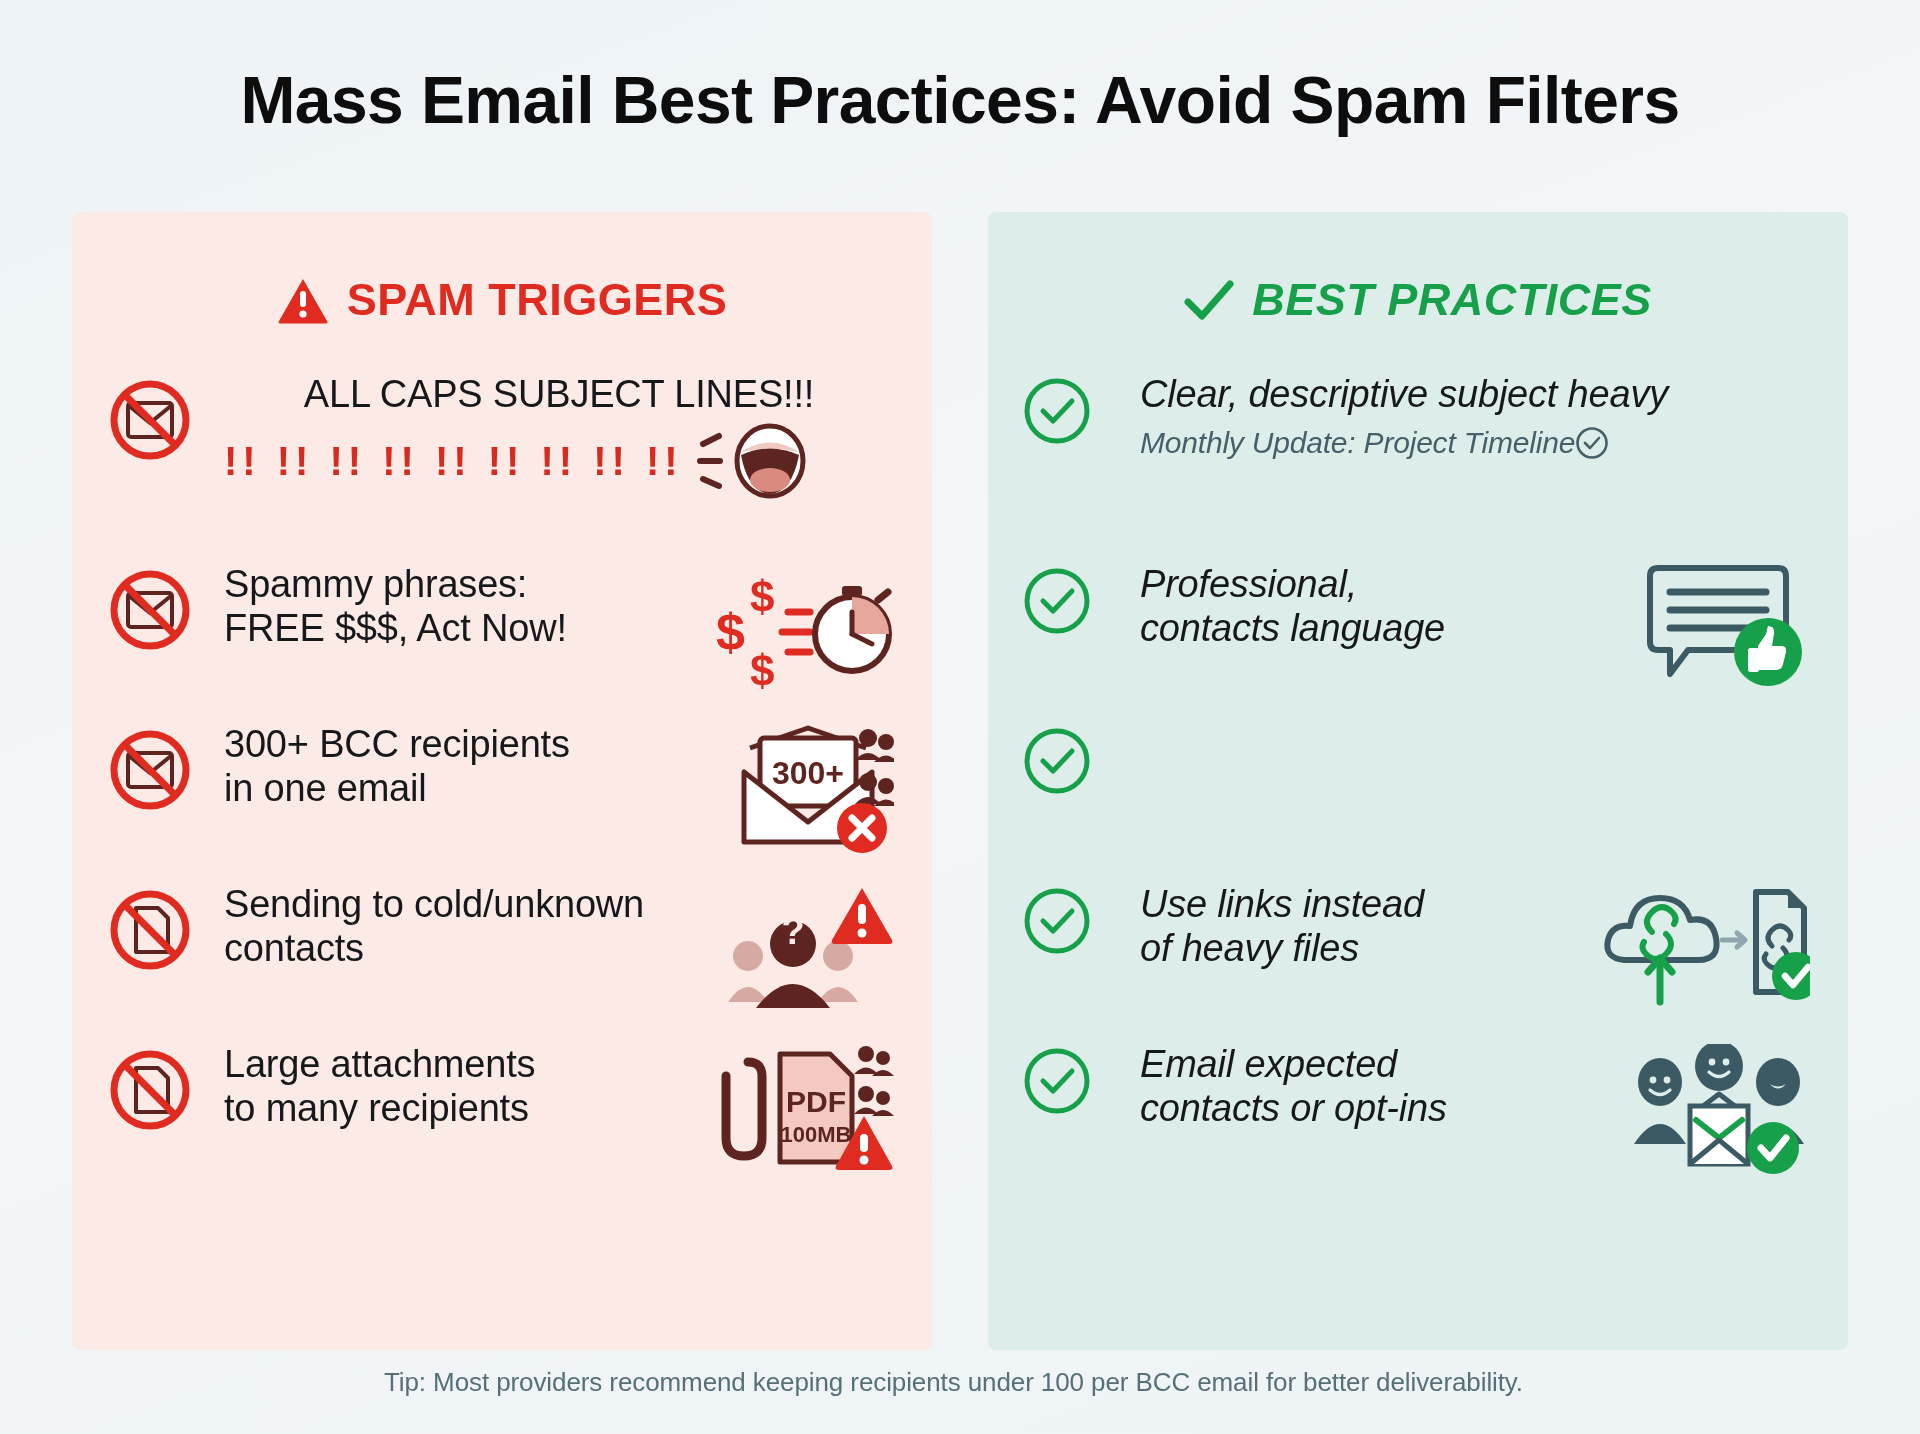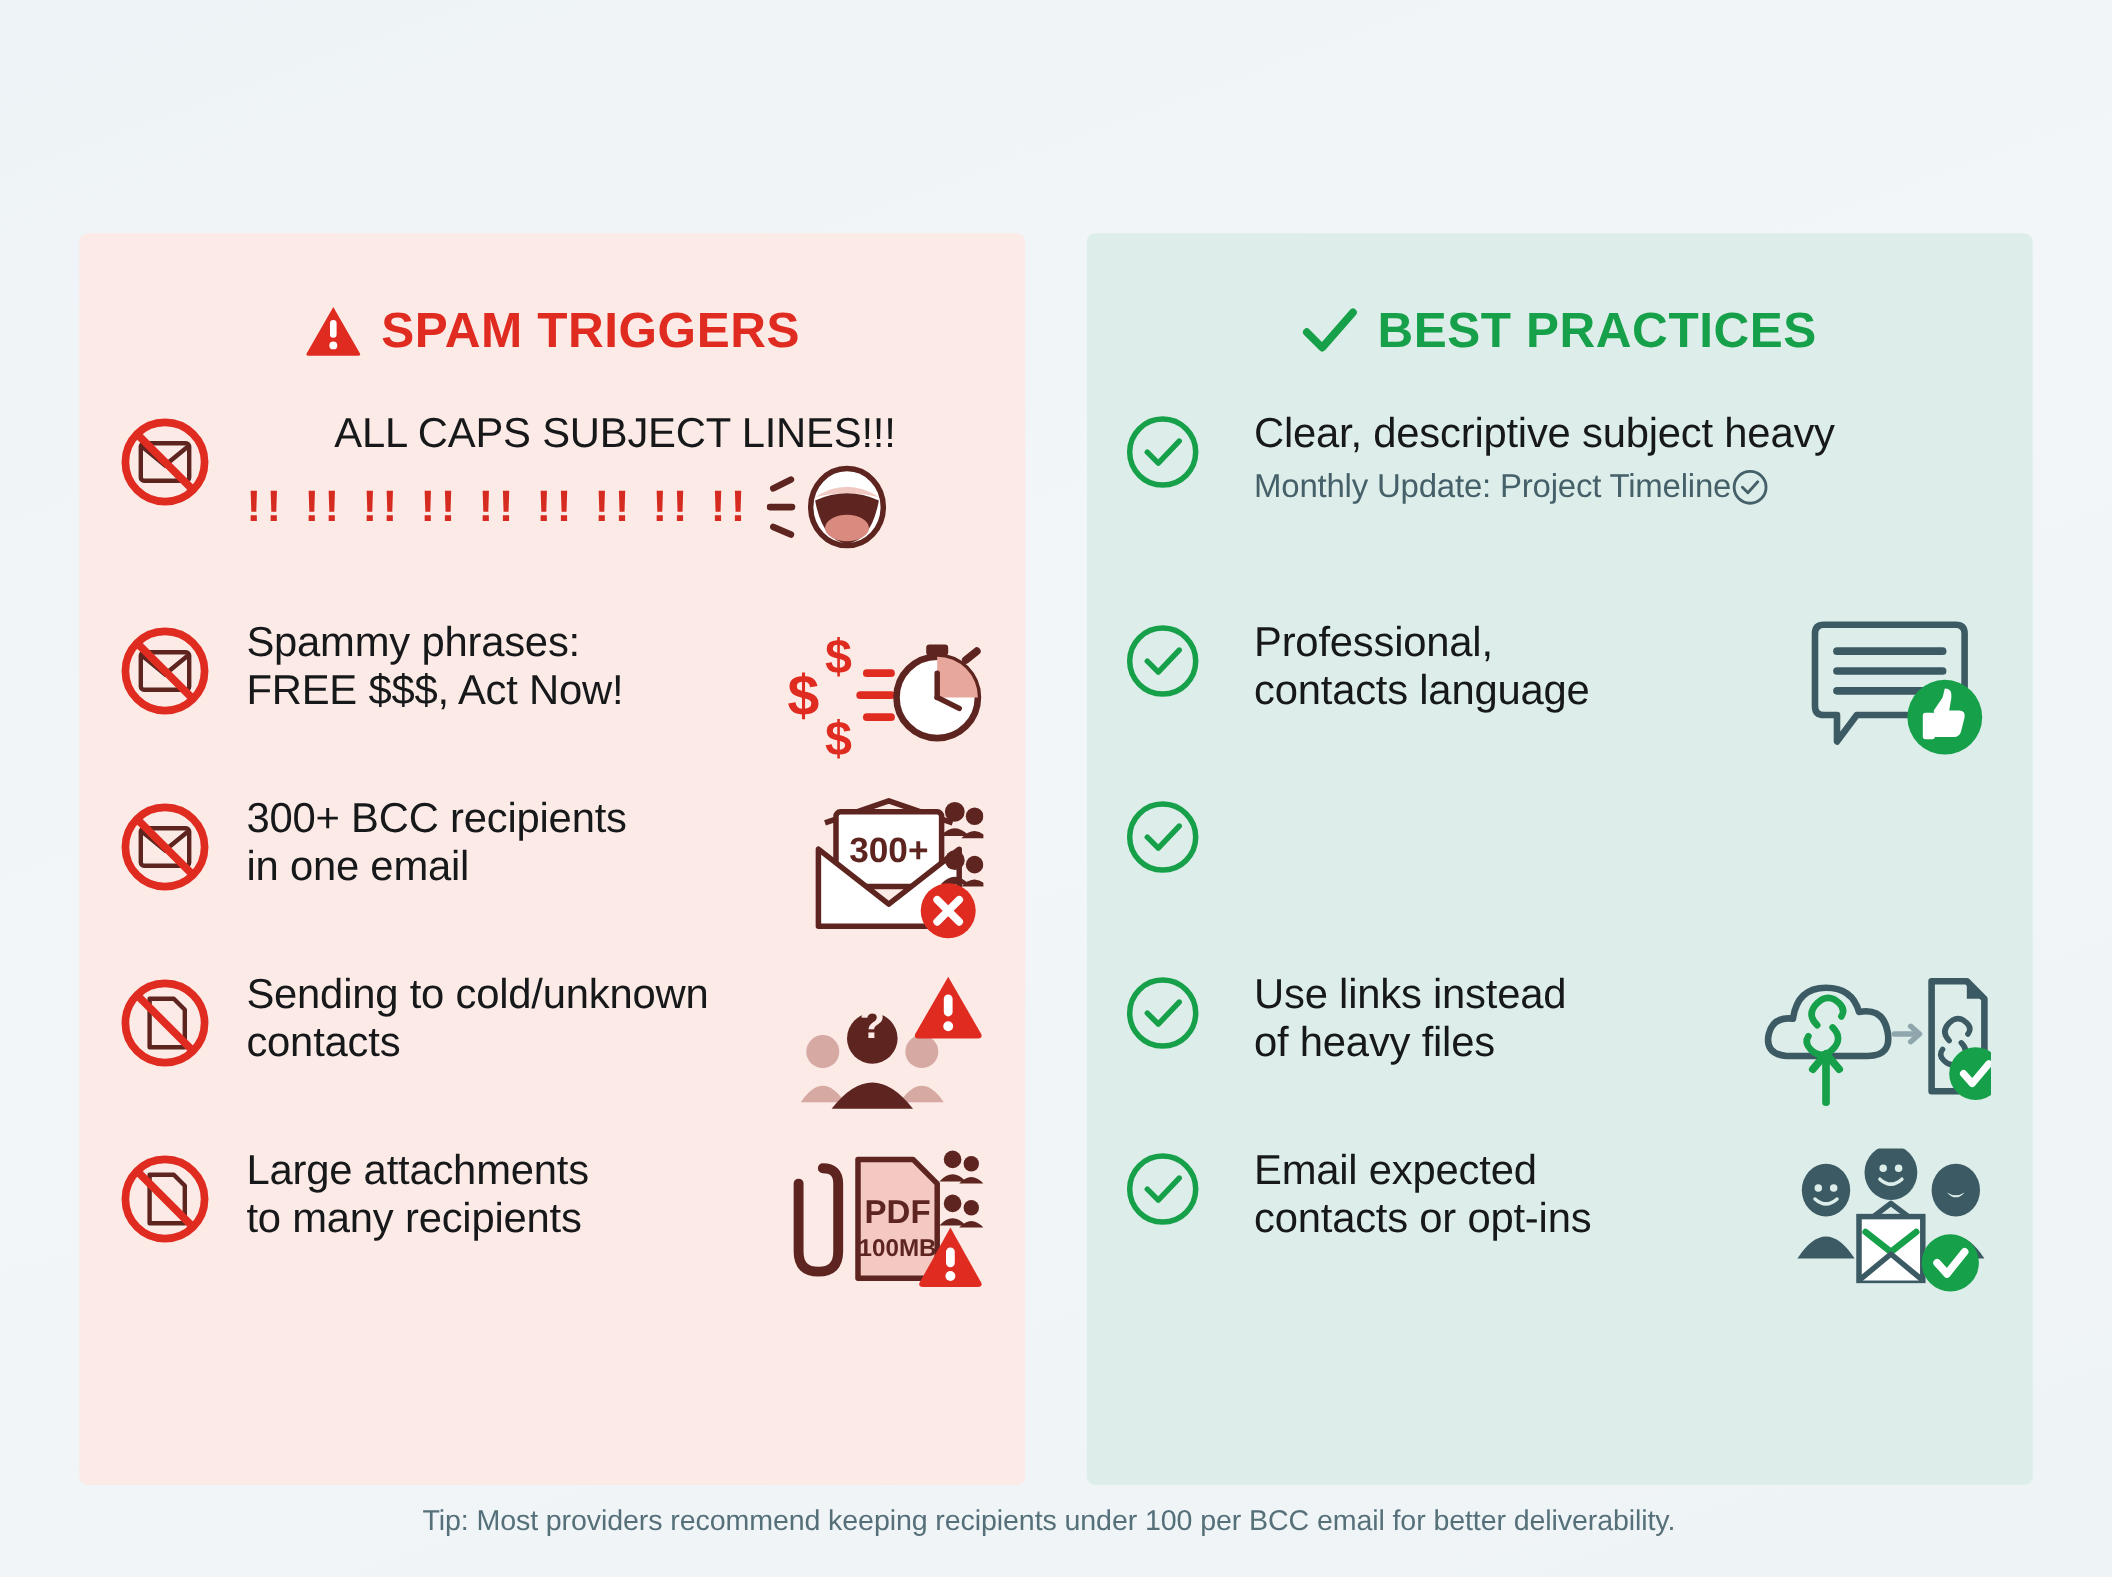--- a/index.html
+++ b/index.html
@@ -34,21 +34,21 @@
     display: flex;
     gap: 56px;
   }
   .panel {
     flex: 1;
     border-radius: 8px;
     padding: 40px 34px 20px 34px;
     position: relative;
   }
   .panel--spam      { background: #fceae6; }
-  .panel--practices { background: #ddeeea; }
+  .panel--practices { background: #ddeeea; font-style: italic; }
 
   .panel-head {
     display: flex;
     align-items: center;
     justify-content: center;
     gap: 18px;
     height: 96px;
     margin-bottom: 22px;
   }
   .panel-head-text {
@@ -125,20 +125,21 @@
     color: #56707a;
     letter-spacing: -0.1px;
   }
   svg { display: block; }
 </style>
 </head>
 <body>
 
 <div class="page">
 
+  <h1 class="title">Mass Email Best Practices: Avoid Spam Filters</h1>
 
   <div class="panels">
 
     <section class="panel panel--spam">
 
       <div class="panel-head">
         <span>
           <svg width="52" height="48" viewBox="0 0 52 48">
             <path d="M26 3 L50 45 Q51.5 47.5 48.5 47.5 L3.5 47.5 Q0.5 47.5 2 45 Z" fill="#e02b20"></path>
             <rect x="23" y="15" width="6" height="16" rx="3" fill="#fff"></rect>

